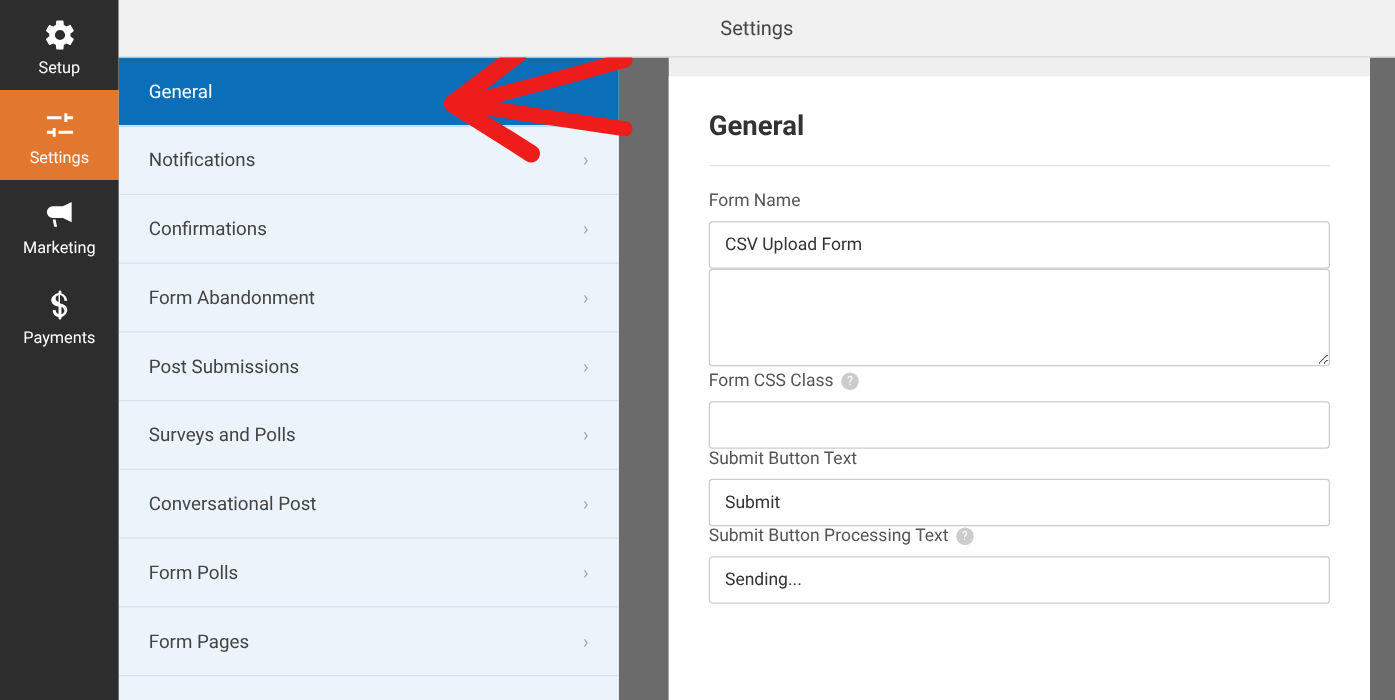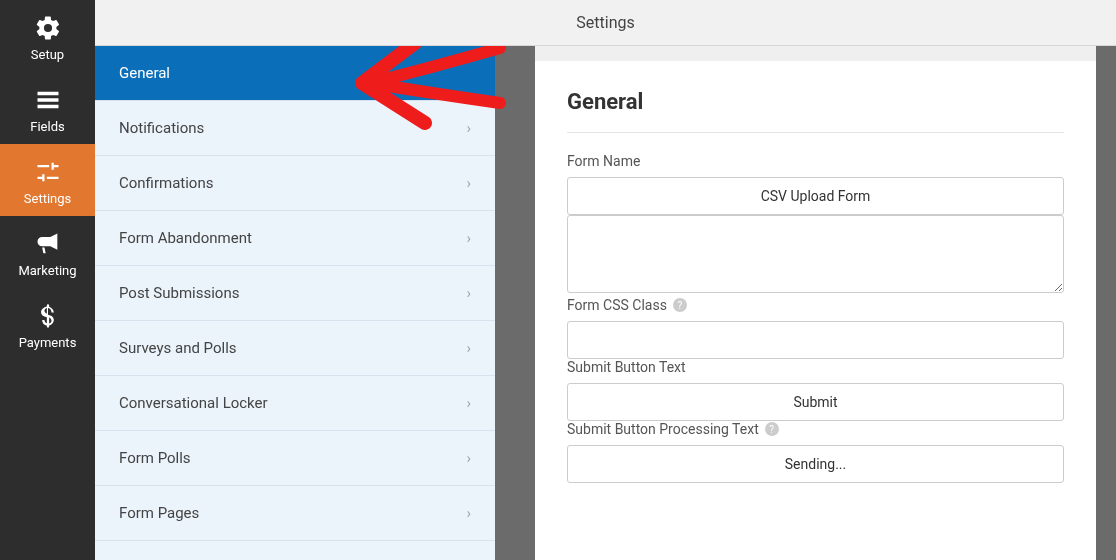--- a/index.html
+++ b/index.html
@@ -132,40 +132,33 @@
       display: inline-flex; align-items: center; justify-content: center;
     }
     .text-input, .textarea {
       width: 100%;
       border: 1px solid #ccc;
       border-radius: 3px;
       padding: 10px 12px;
       font-size: 14px;
       color: #333;
       font-family: inherit;
-      text-align: center;
     }
     .textarea { height: 78px; resize: vertical; }
   </style>
 </head>
 <body>
 
 <nav class="rail">
   <div class="rail-item">
     <svg viewBox="0 0 24 24">
         <path d="M19.14,12.94a7,7,0,0,0,.05-.94,7,7,0,0,0-.05-.94l2.11-1.65a.5.5,0,0,0,.12-.64l-2-3.46a.5.5,0,0,0-.61-.22l-2.49,1a7,7,0,0,0-1.63-.94L14.4,2.5a.5.5,0,0,0-.5-.42h-4a.5.5,0,0,0-.5.42L9.16,5.15a7,7,0,0,0-1.63.94l-2.49-1a.5.5,0,0,0-.61.22l-2,3.46a.5.5,0,0,0,.12.64L4.66,11.06a7,7,0,0,0-.05.94,7,7,0,0,0,.05.94L2.55,14.59a.5.5,0,0,0-.12.64l2,3.46a.5.5,0,0,0,.61.22l2.49-1a7,7,0,0,0,1.63.94l.24,2.65a.5.5,0,0,0,.5.42h4a.5.5,0,0,0,.5-.42l.24-2.65a7,7,0,0,0,1.63-.94l2.49,1a.5.5,0,0,0,.61-.22l2-3.46a.5.5,0,0,0-.12-.64ZM12,15.5A3.5,3.5,0,1,1,15.5,12,3.5,3.5,0,0,1,12,15.5Z"></path>
       </svg>
     <span class="rail-item-label">Setup</span>
   </div>
-  <div class="rail-item">
-    <svg viewBox="0 0 24 24">
-        <path d="M3 5h18v3H3V5zm0 5.5h18v3H3v-3zM3 16h18v3H3v-3z"></path>
-      </svg>
-    <span class="rail-item-label">Fields</span>
-  </div>
   <div class="rail-item active">
     <svg viewBox="0 0 24 24">
         <path d="M3 6h10v2H3V6zm14 0h4v2h-4V6zm-2-2h2v6h-2V4zM3 16h4v2H3v-2zm8 0h10v2H11v-2zm-4-2h2v6H7v-6z"></path>
       </svg>
     <span class="rail-item-label">Settings</span>
   </div>
   <div class="rail-item">
     <svg viewBox="0 0 24 24">
         <path d="M20 3v14l-6-3H7a4 4 0 0 1 0-8h7l6-3zM7 15h2l1 5H8l-1-5z"></path>
       </svg>
@@ -204,21 +197,21 @@
       </div>
       <div class="subnav-item">
         <span>Post Submissions</span>
         <span class="chev">›</span>
       </div>
       <div class="subnav-item">
         <span>Surveys and Polls</span>
         <span class="chev">›</span>
       </div>
       <div class="subnav-item">
-        <span>Conversational Locker</span>
+        <span>Conversational Post</span>
         <span class="chev">›</span>
       </div>
       <div class="subnav-item">
         <span>Form Polls</span>
         <span class="chev">›</span>
       </div>
       <div class="subnav-item">
         <span>Form Pages</span>
         <span class="chev">›</span>
       </div>

